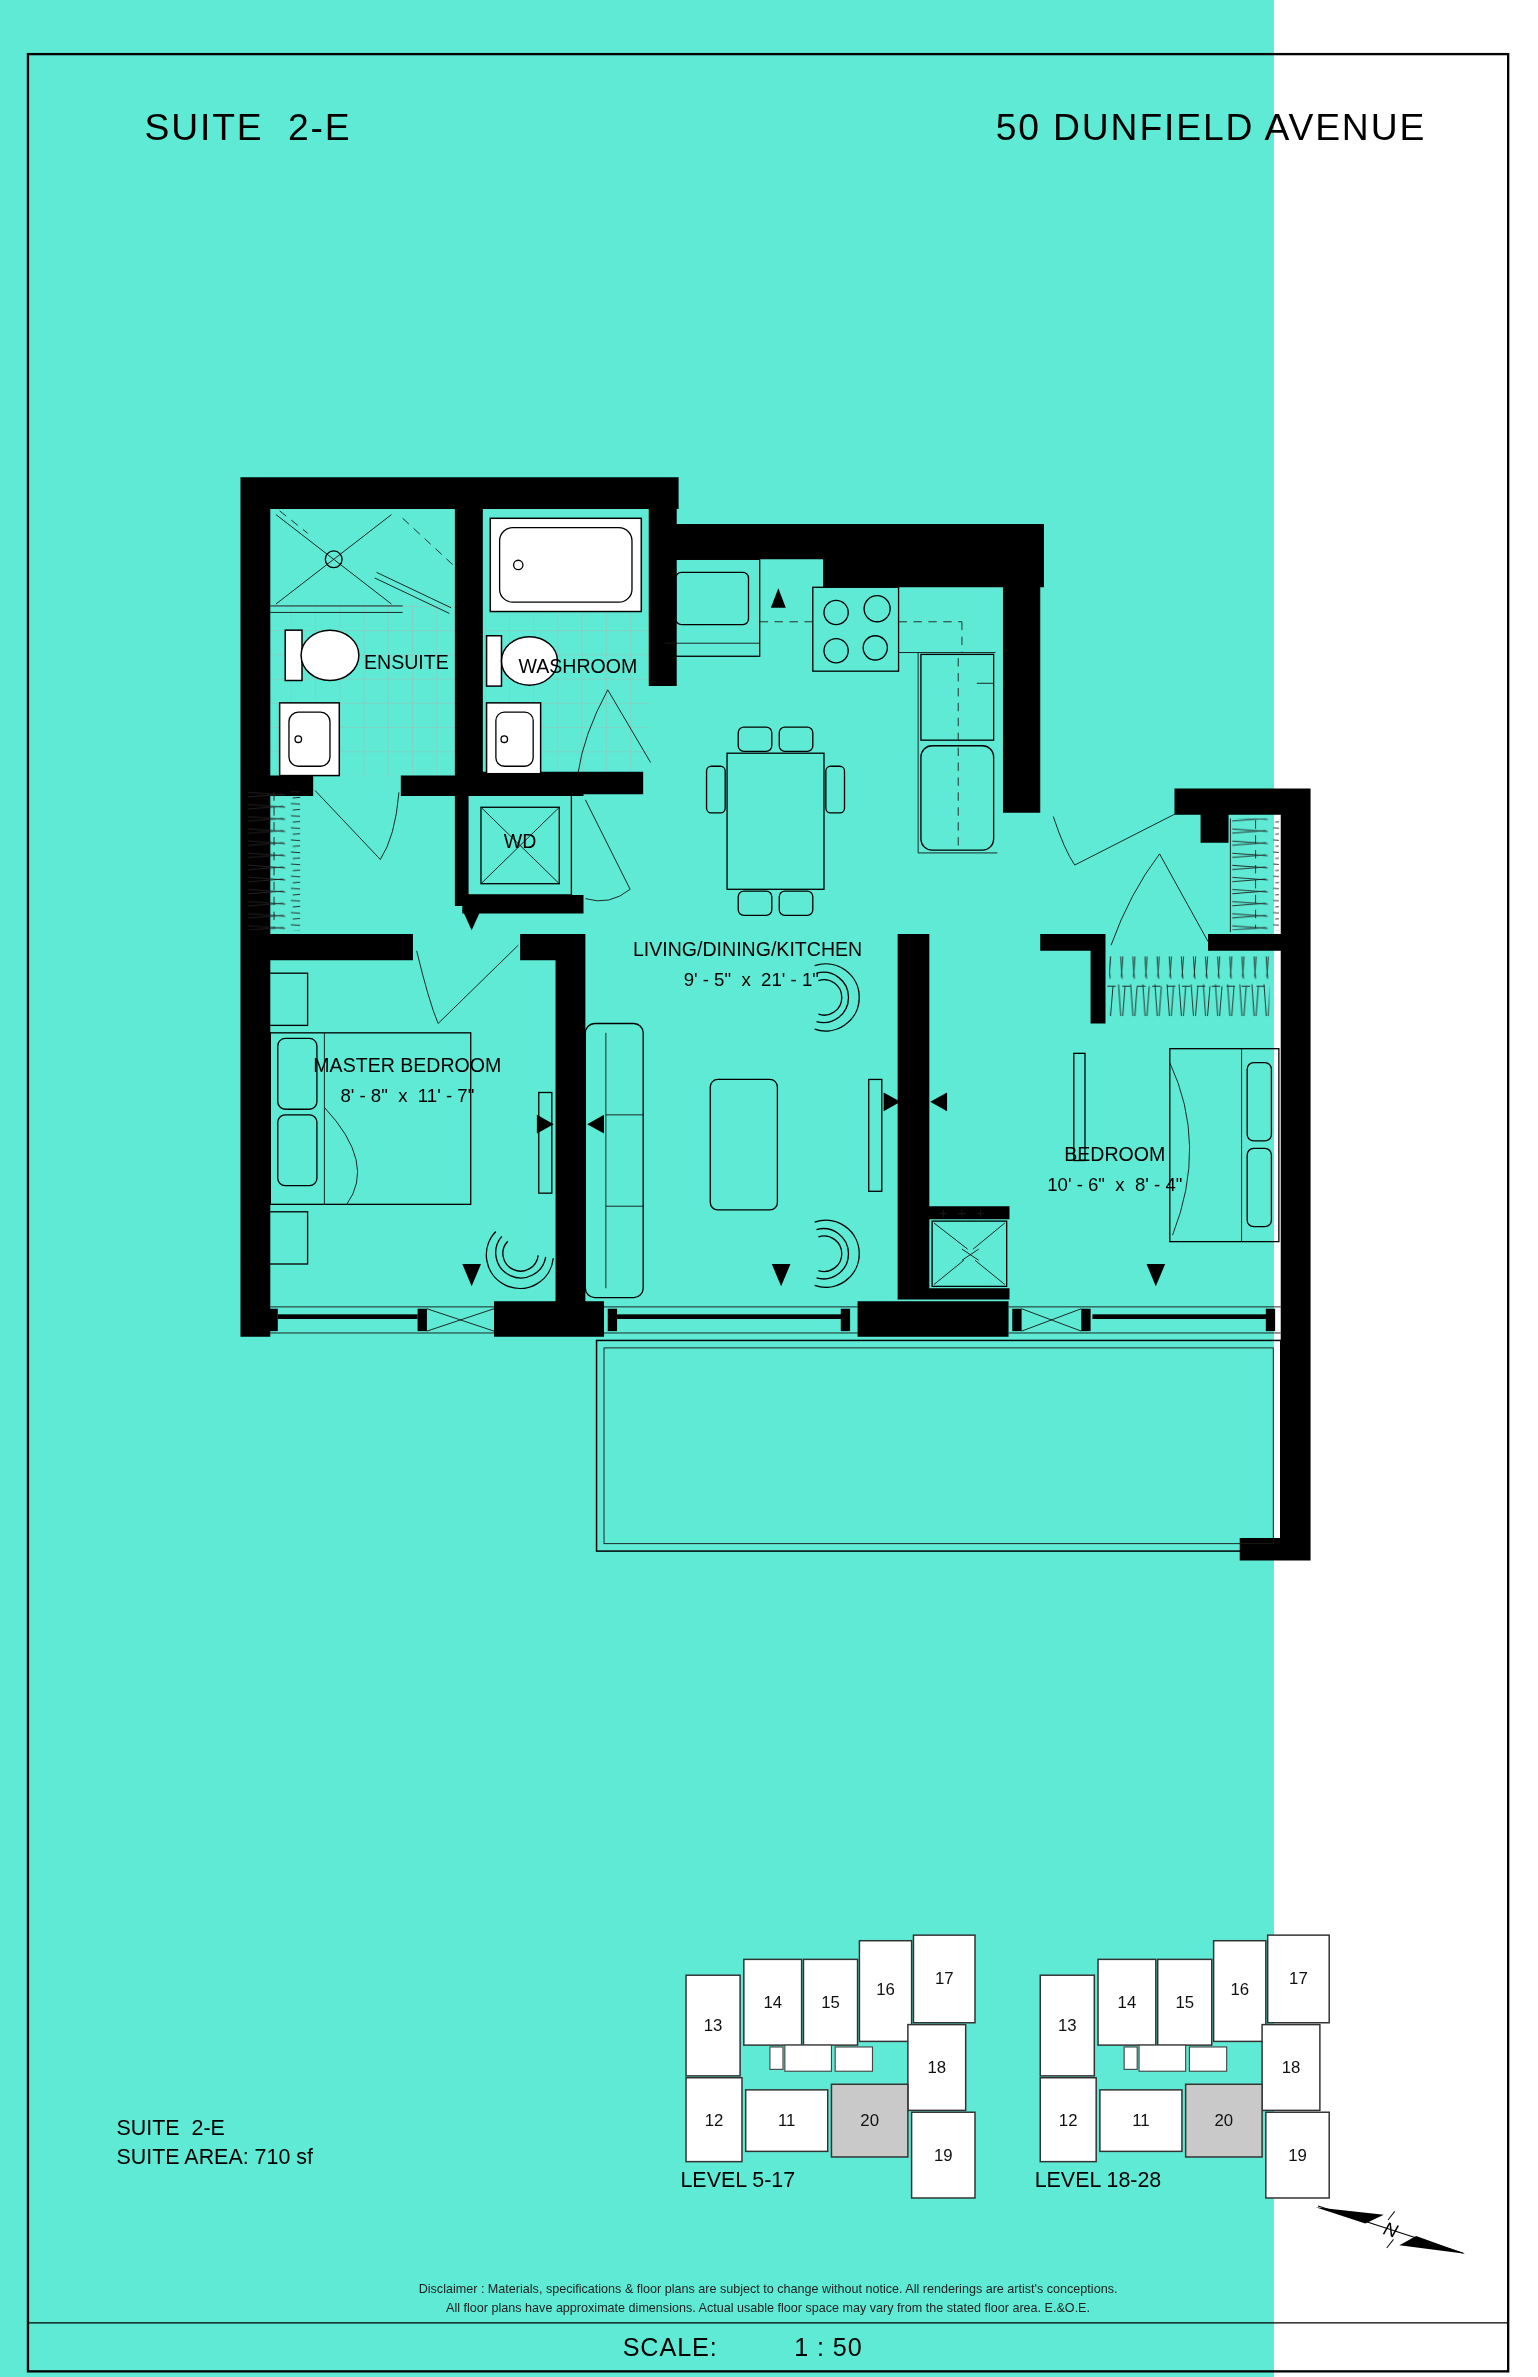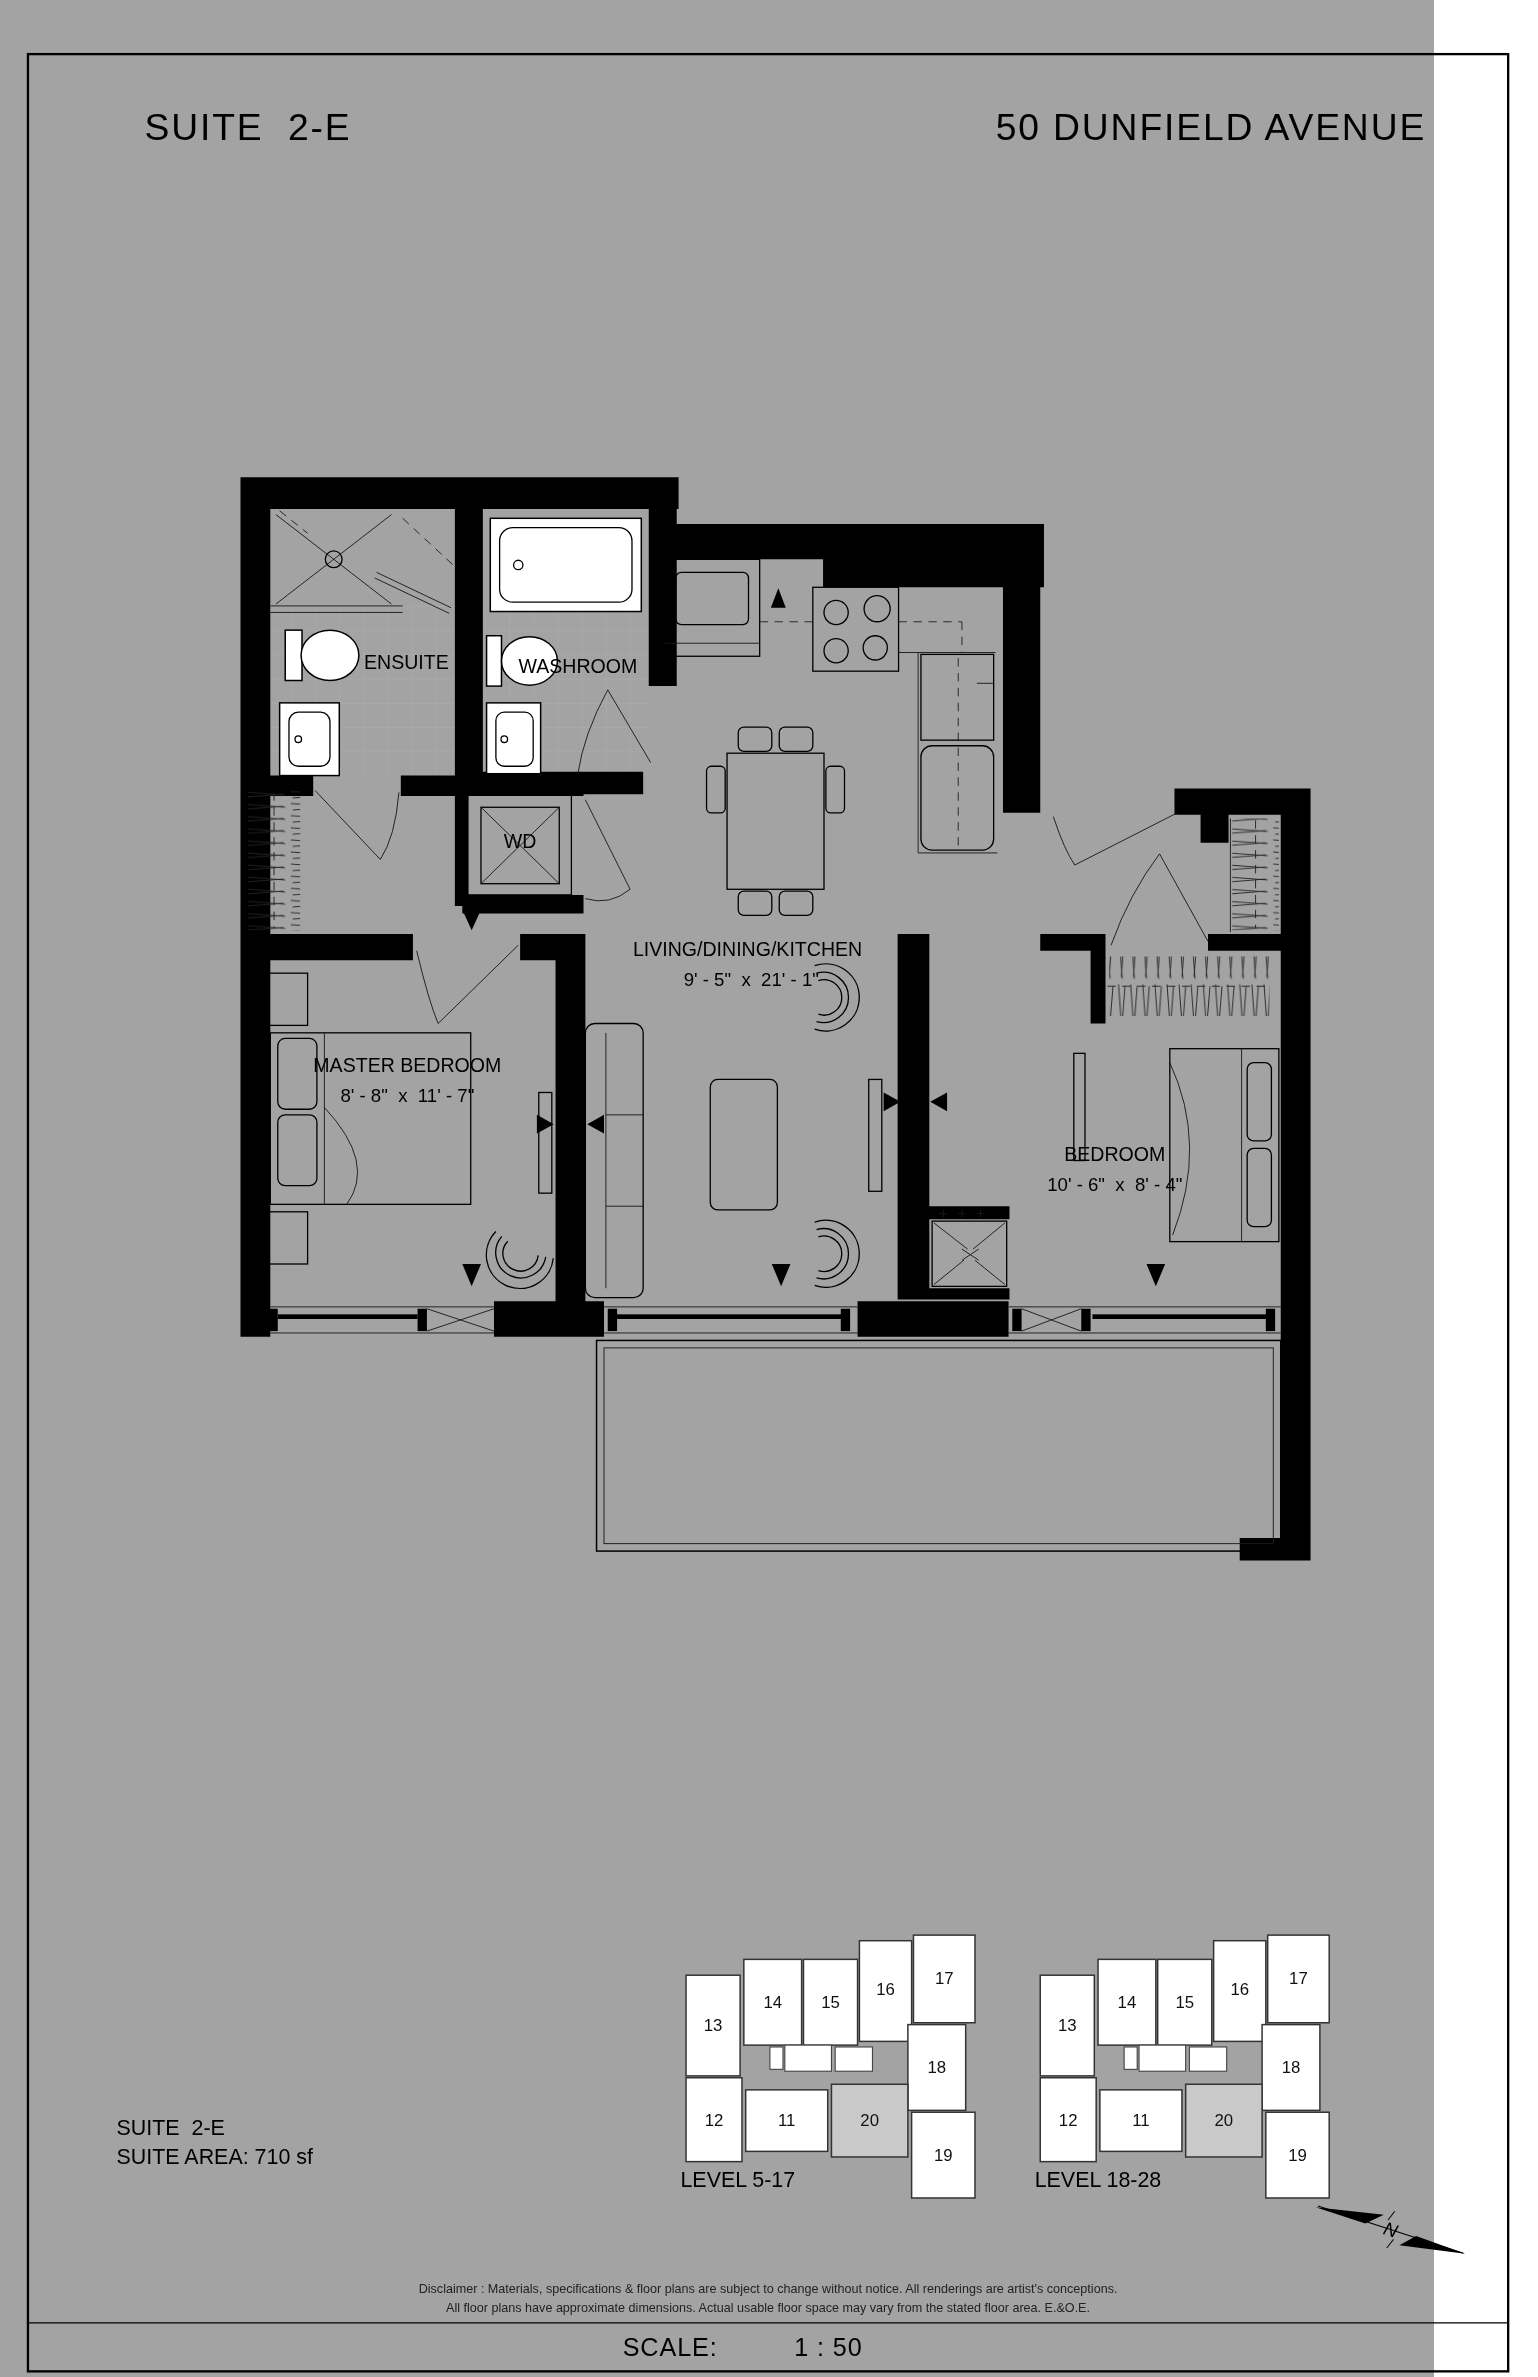--- a/index.html
+++ b/index.html
@@ -1,17 +1,17 @@
 <!DOCTYPE html>
 <html style="font-size:15px"><head>
 <meta charset="utf-8">
 <style>
   html,body{margin:0;padding:0;background:#fff;}
   body{font-family:"Liberation Sans","DejaVu Sans",sans-serif;}
-  .sheet{position:relative;width:1434px;height:2377px;background:#a3a3a3;}
+  .sheet{position:relative;width:1274px;height:2377px;background:#5eead4;}
   svg{display:block;}
   text{fill:#000;}
   .pre{white-space:pre;}
   .t-title{font-size:40px;letter-spacing:2px;}
   .t-room{font-size:21px;}
   .t-dims{font-size:20px;}
   .t-wd{font-size:21px;}
   .t-suiteinfo{font-size:23px;}
   .t-keylabel{font-size:23px;}
   .t-unit{font-size:18px;fill:#111;}

